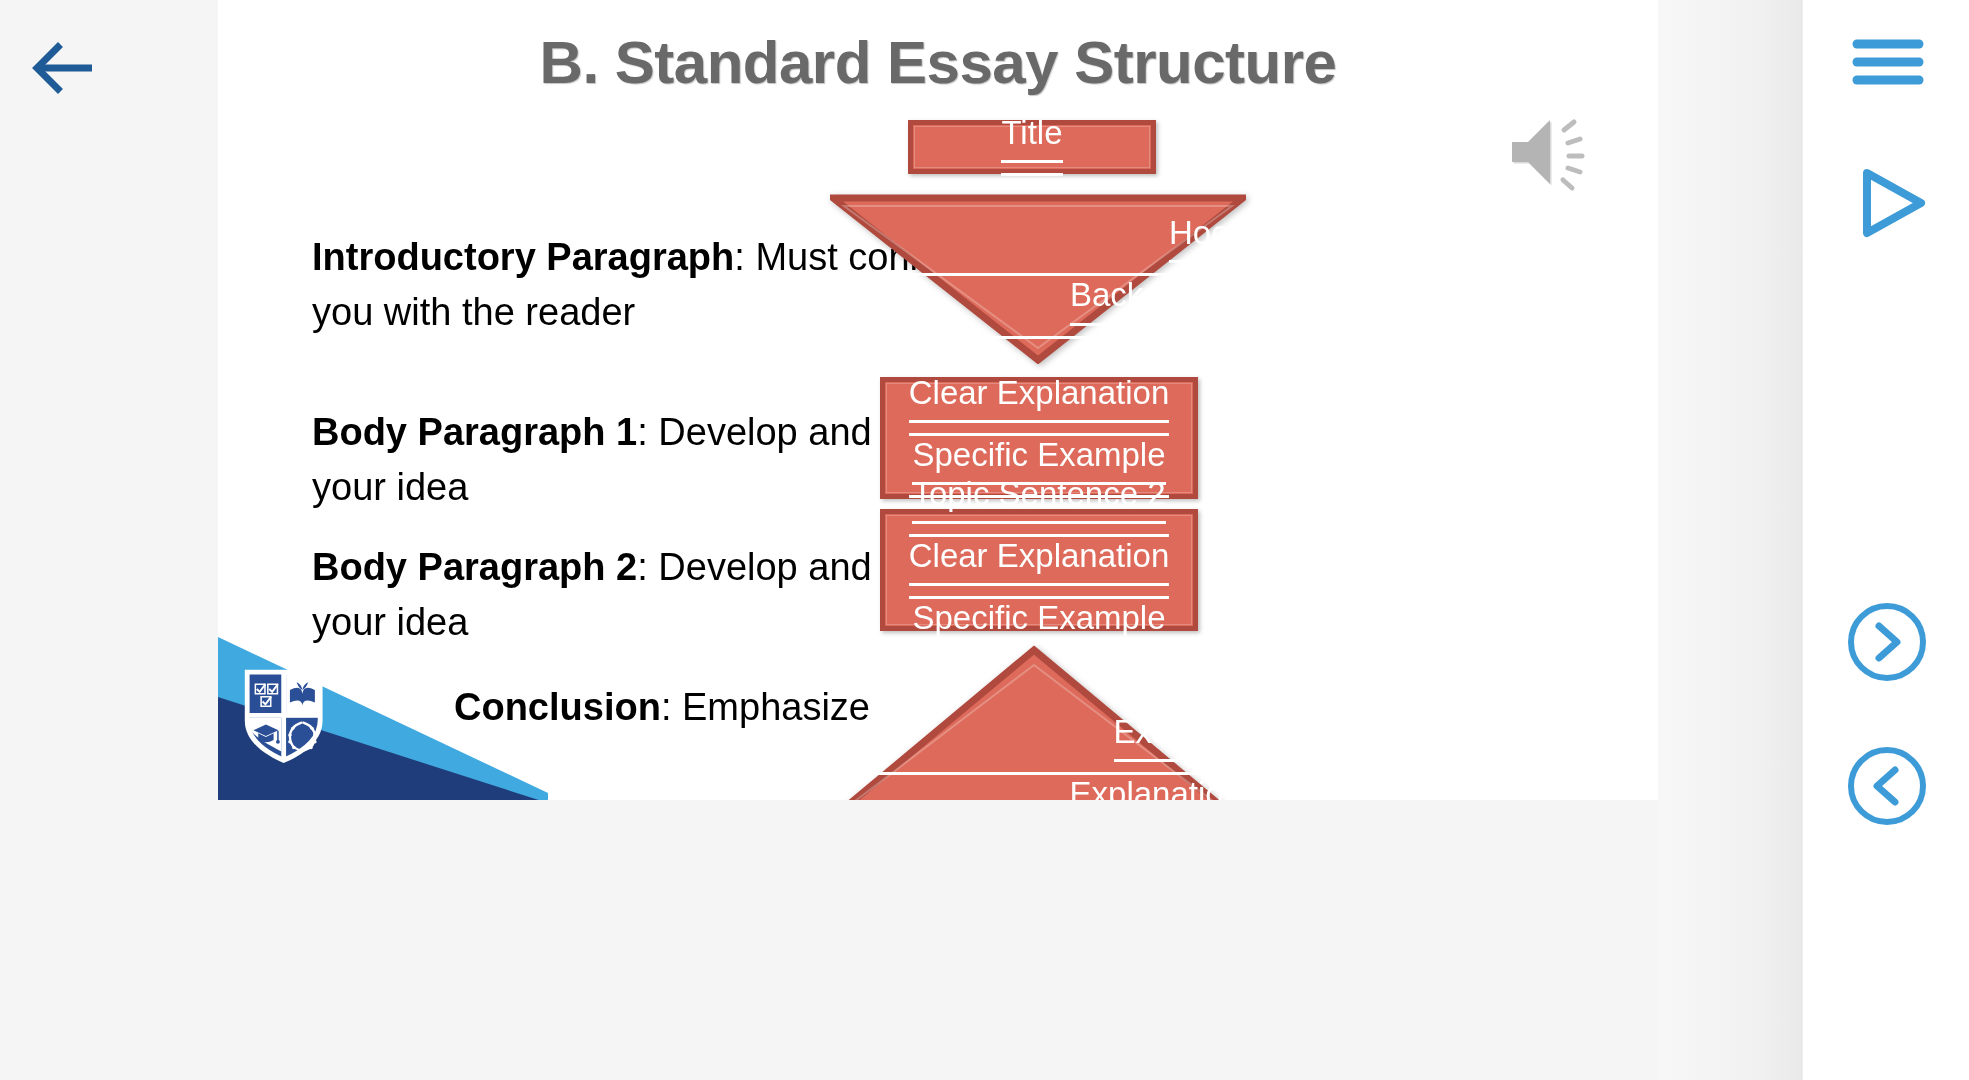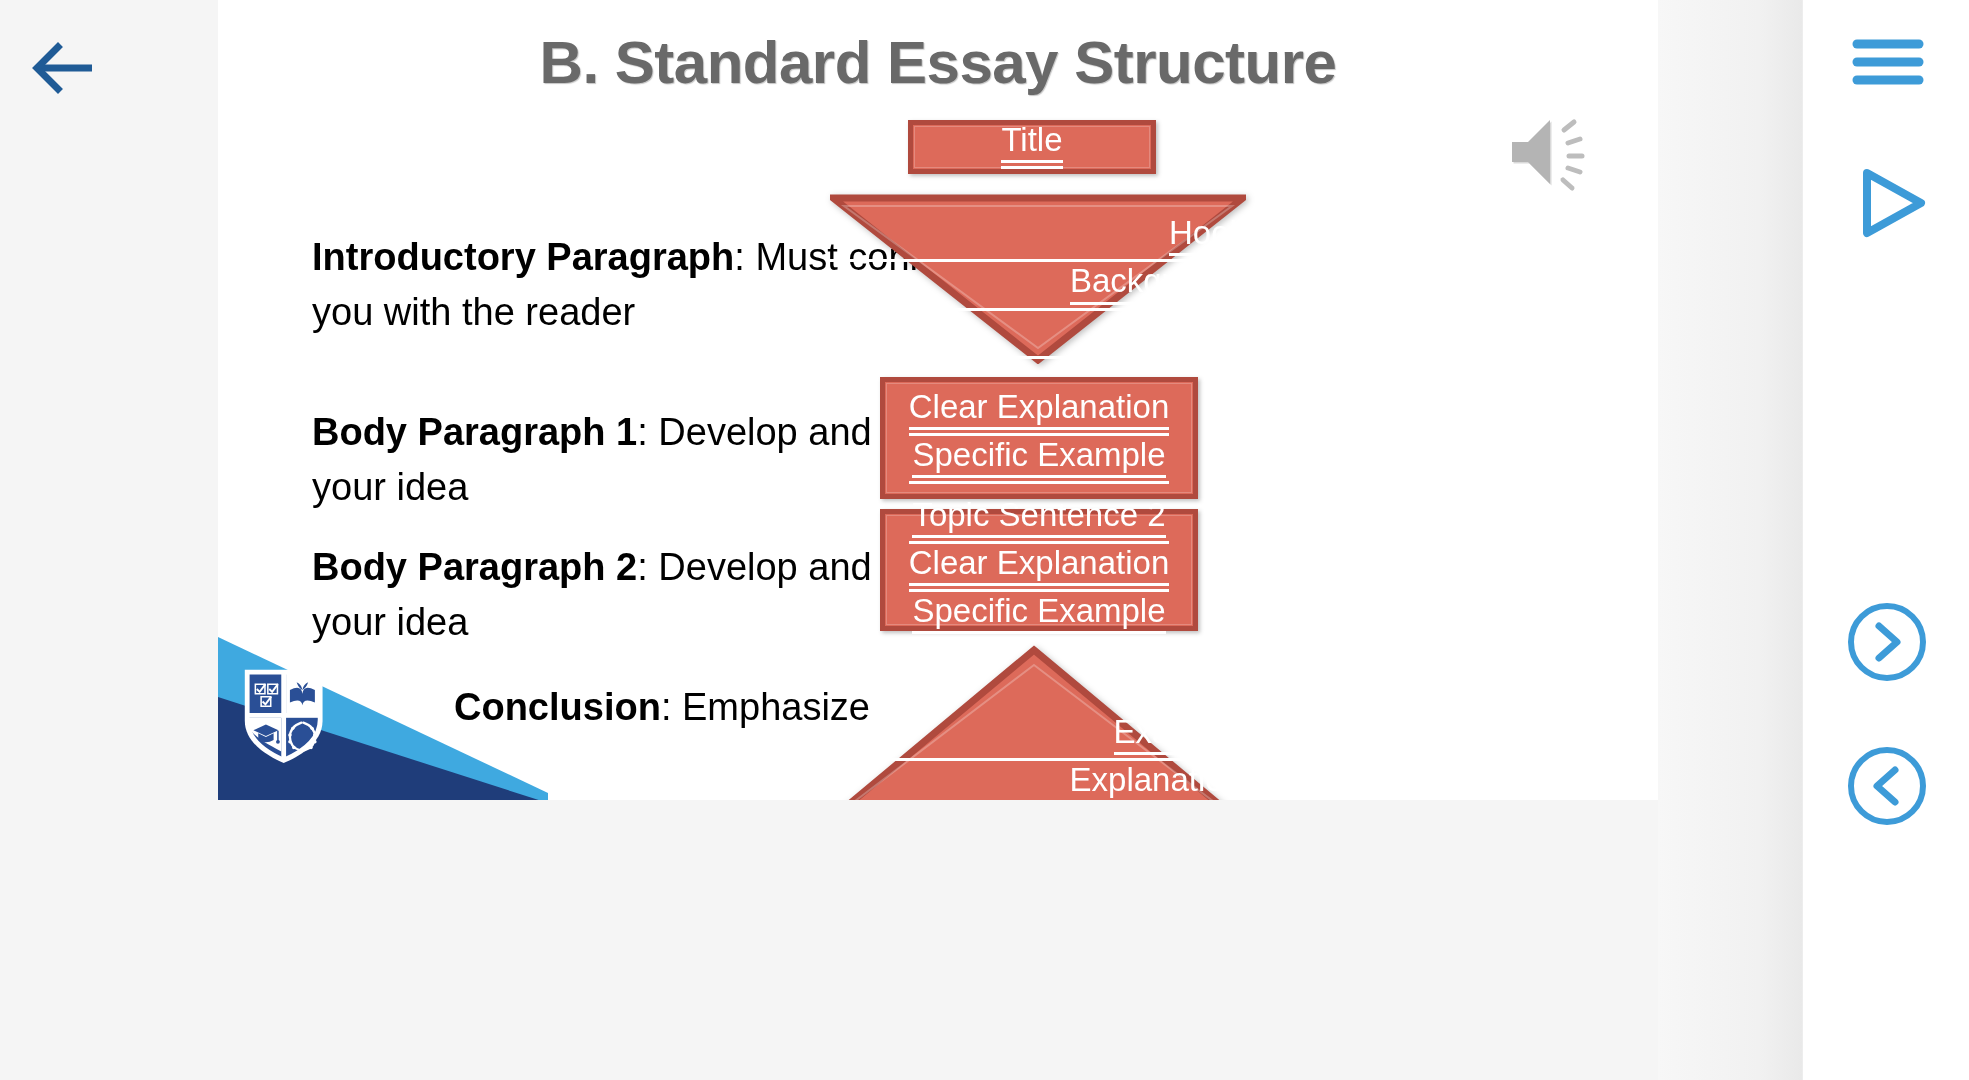--- a/index.html
+++ b/index.html
@@ -86,21 +86,21 @@
   .shape-text {
     color: #ffffff;
     font-size: 33px;
     line-height: 1.04;
     text-align: center;
     white-space: nowrap;
   }
   .shape-text span {
     display: inline-block;
     border-bottom: 3px solid #ffffff;
-    padding-bottom: 3px;
+    padding-bottom: 10px;
   }
   .shape-text .line { display: block; margin-bottom: 2px; }
 
   
   .rbox {
     position: absolute;
     background: #dd6a5a;
     border: 5px solid #b04a3e;
     box-shadow: 2px 2px 4px rgba(0,0,0,0.25);
     display: flex;

